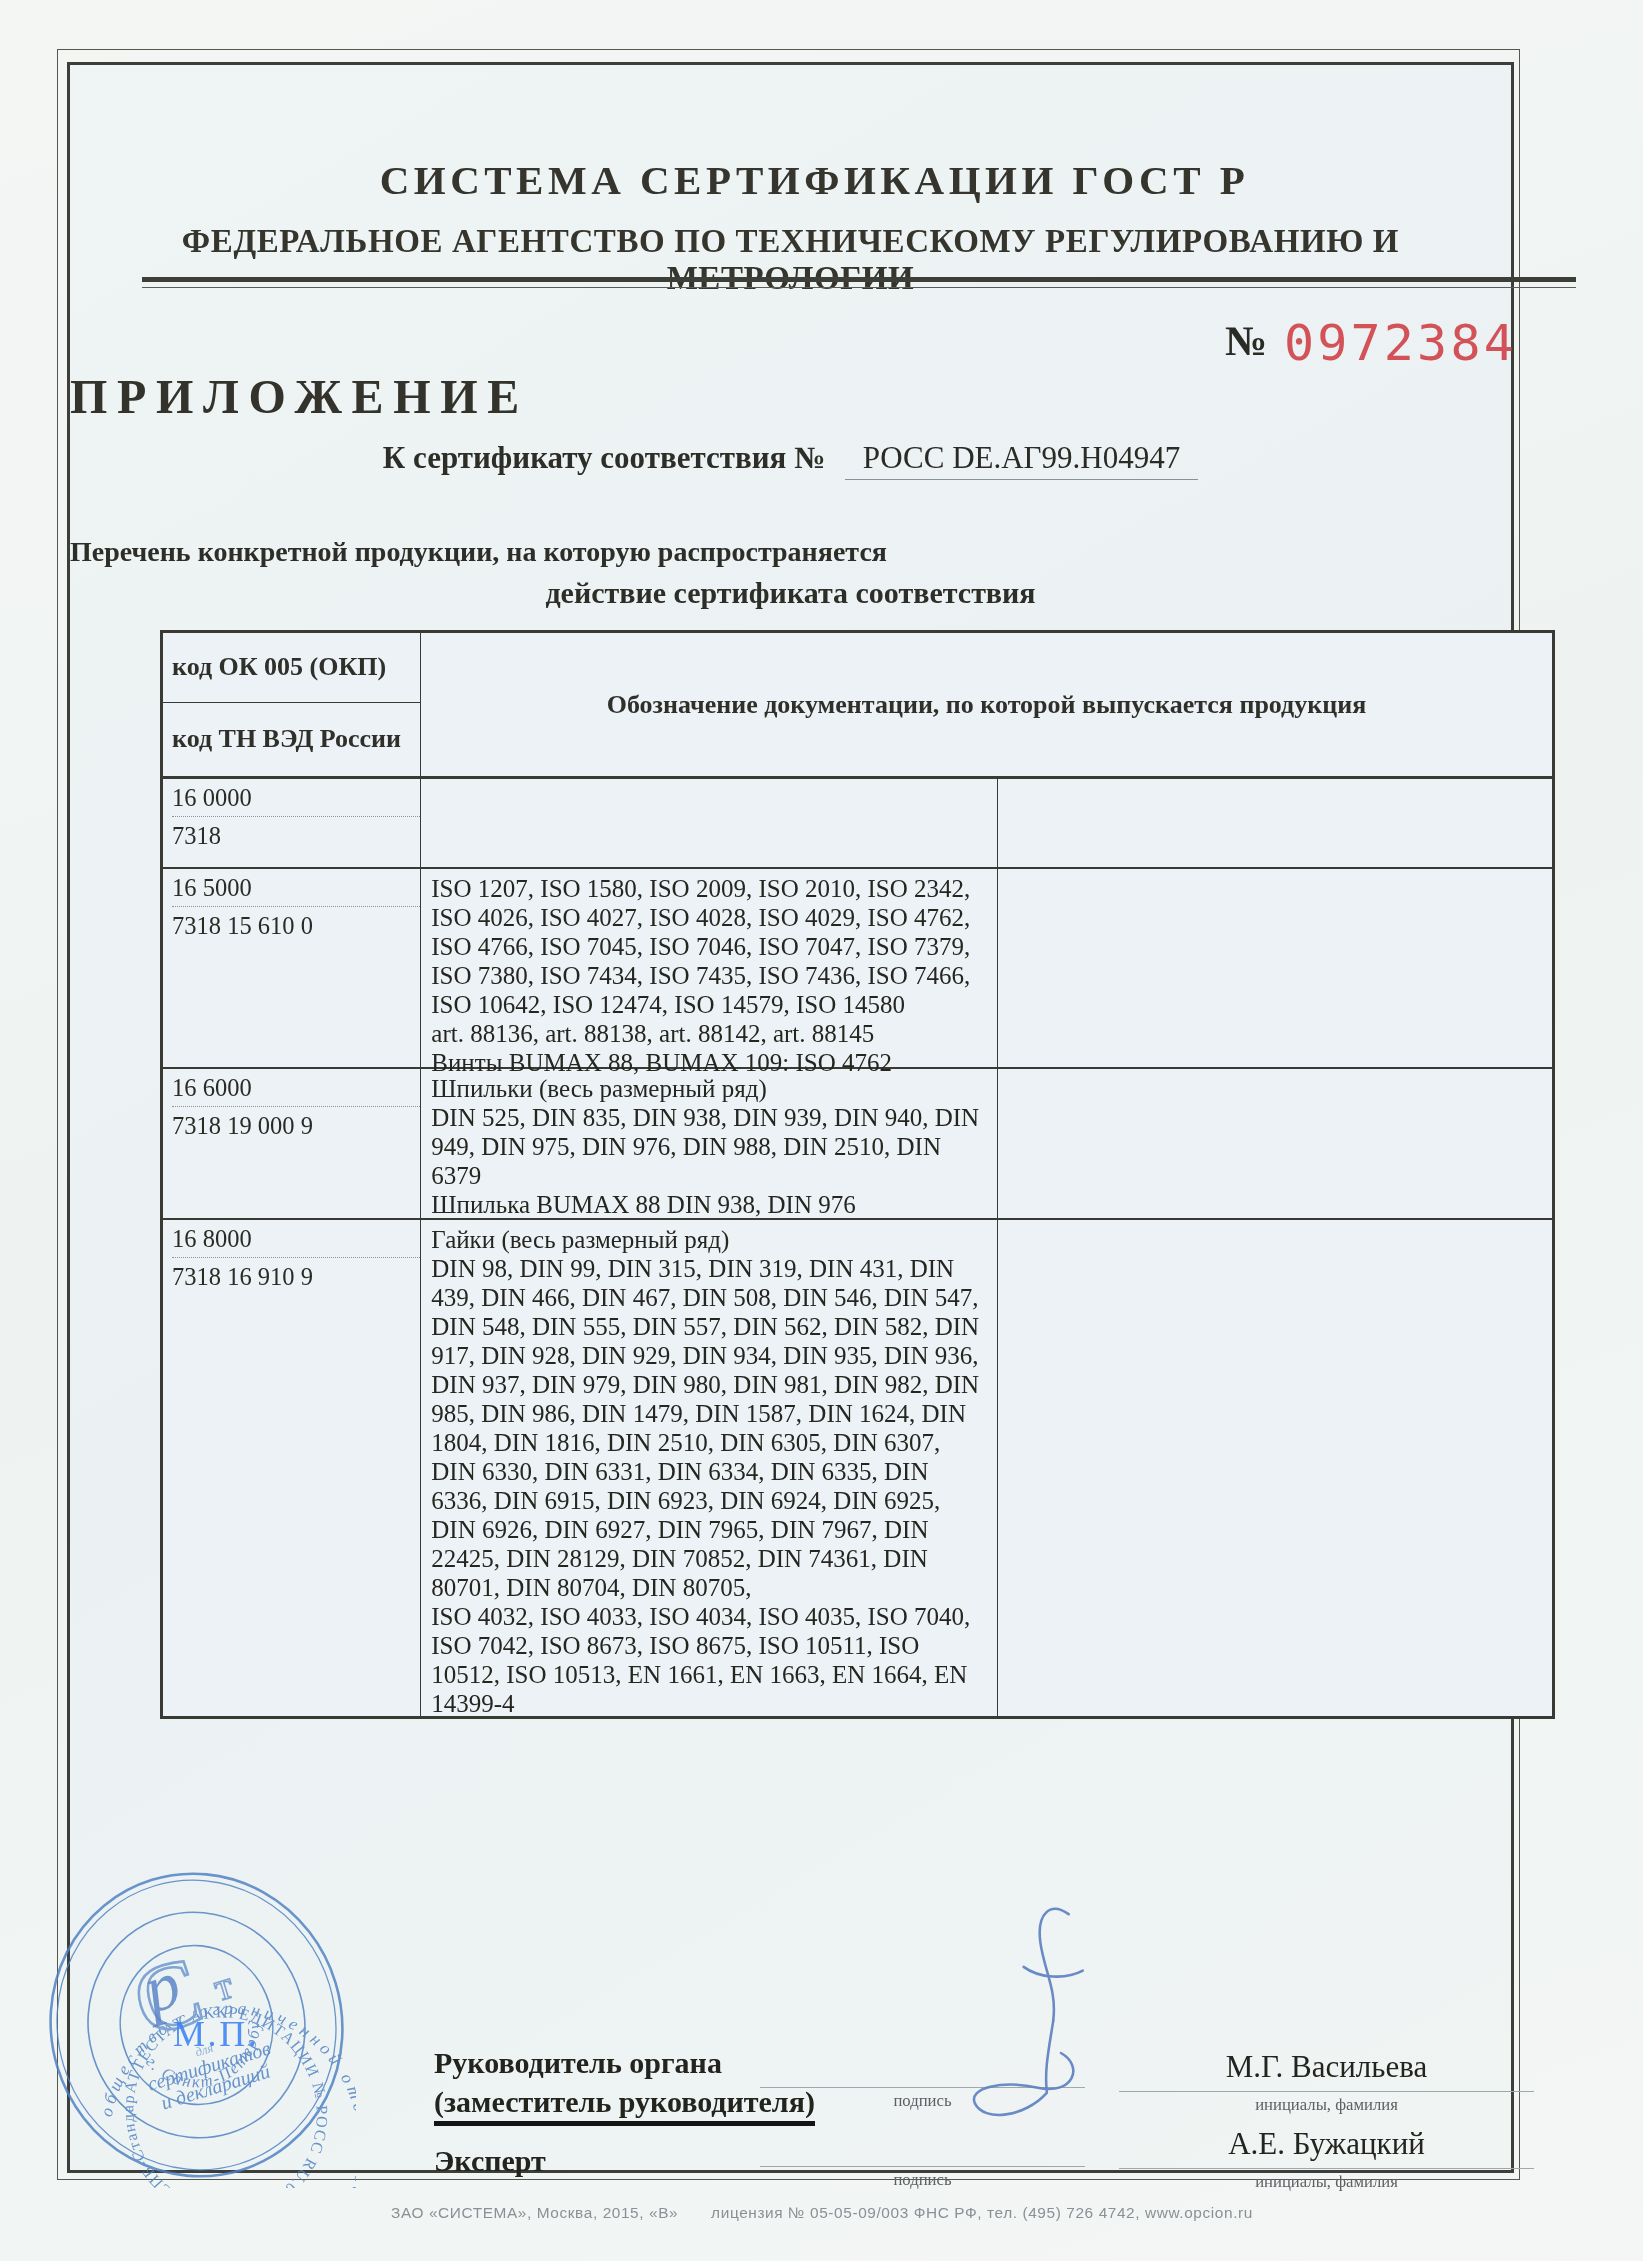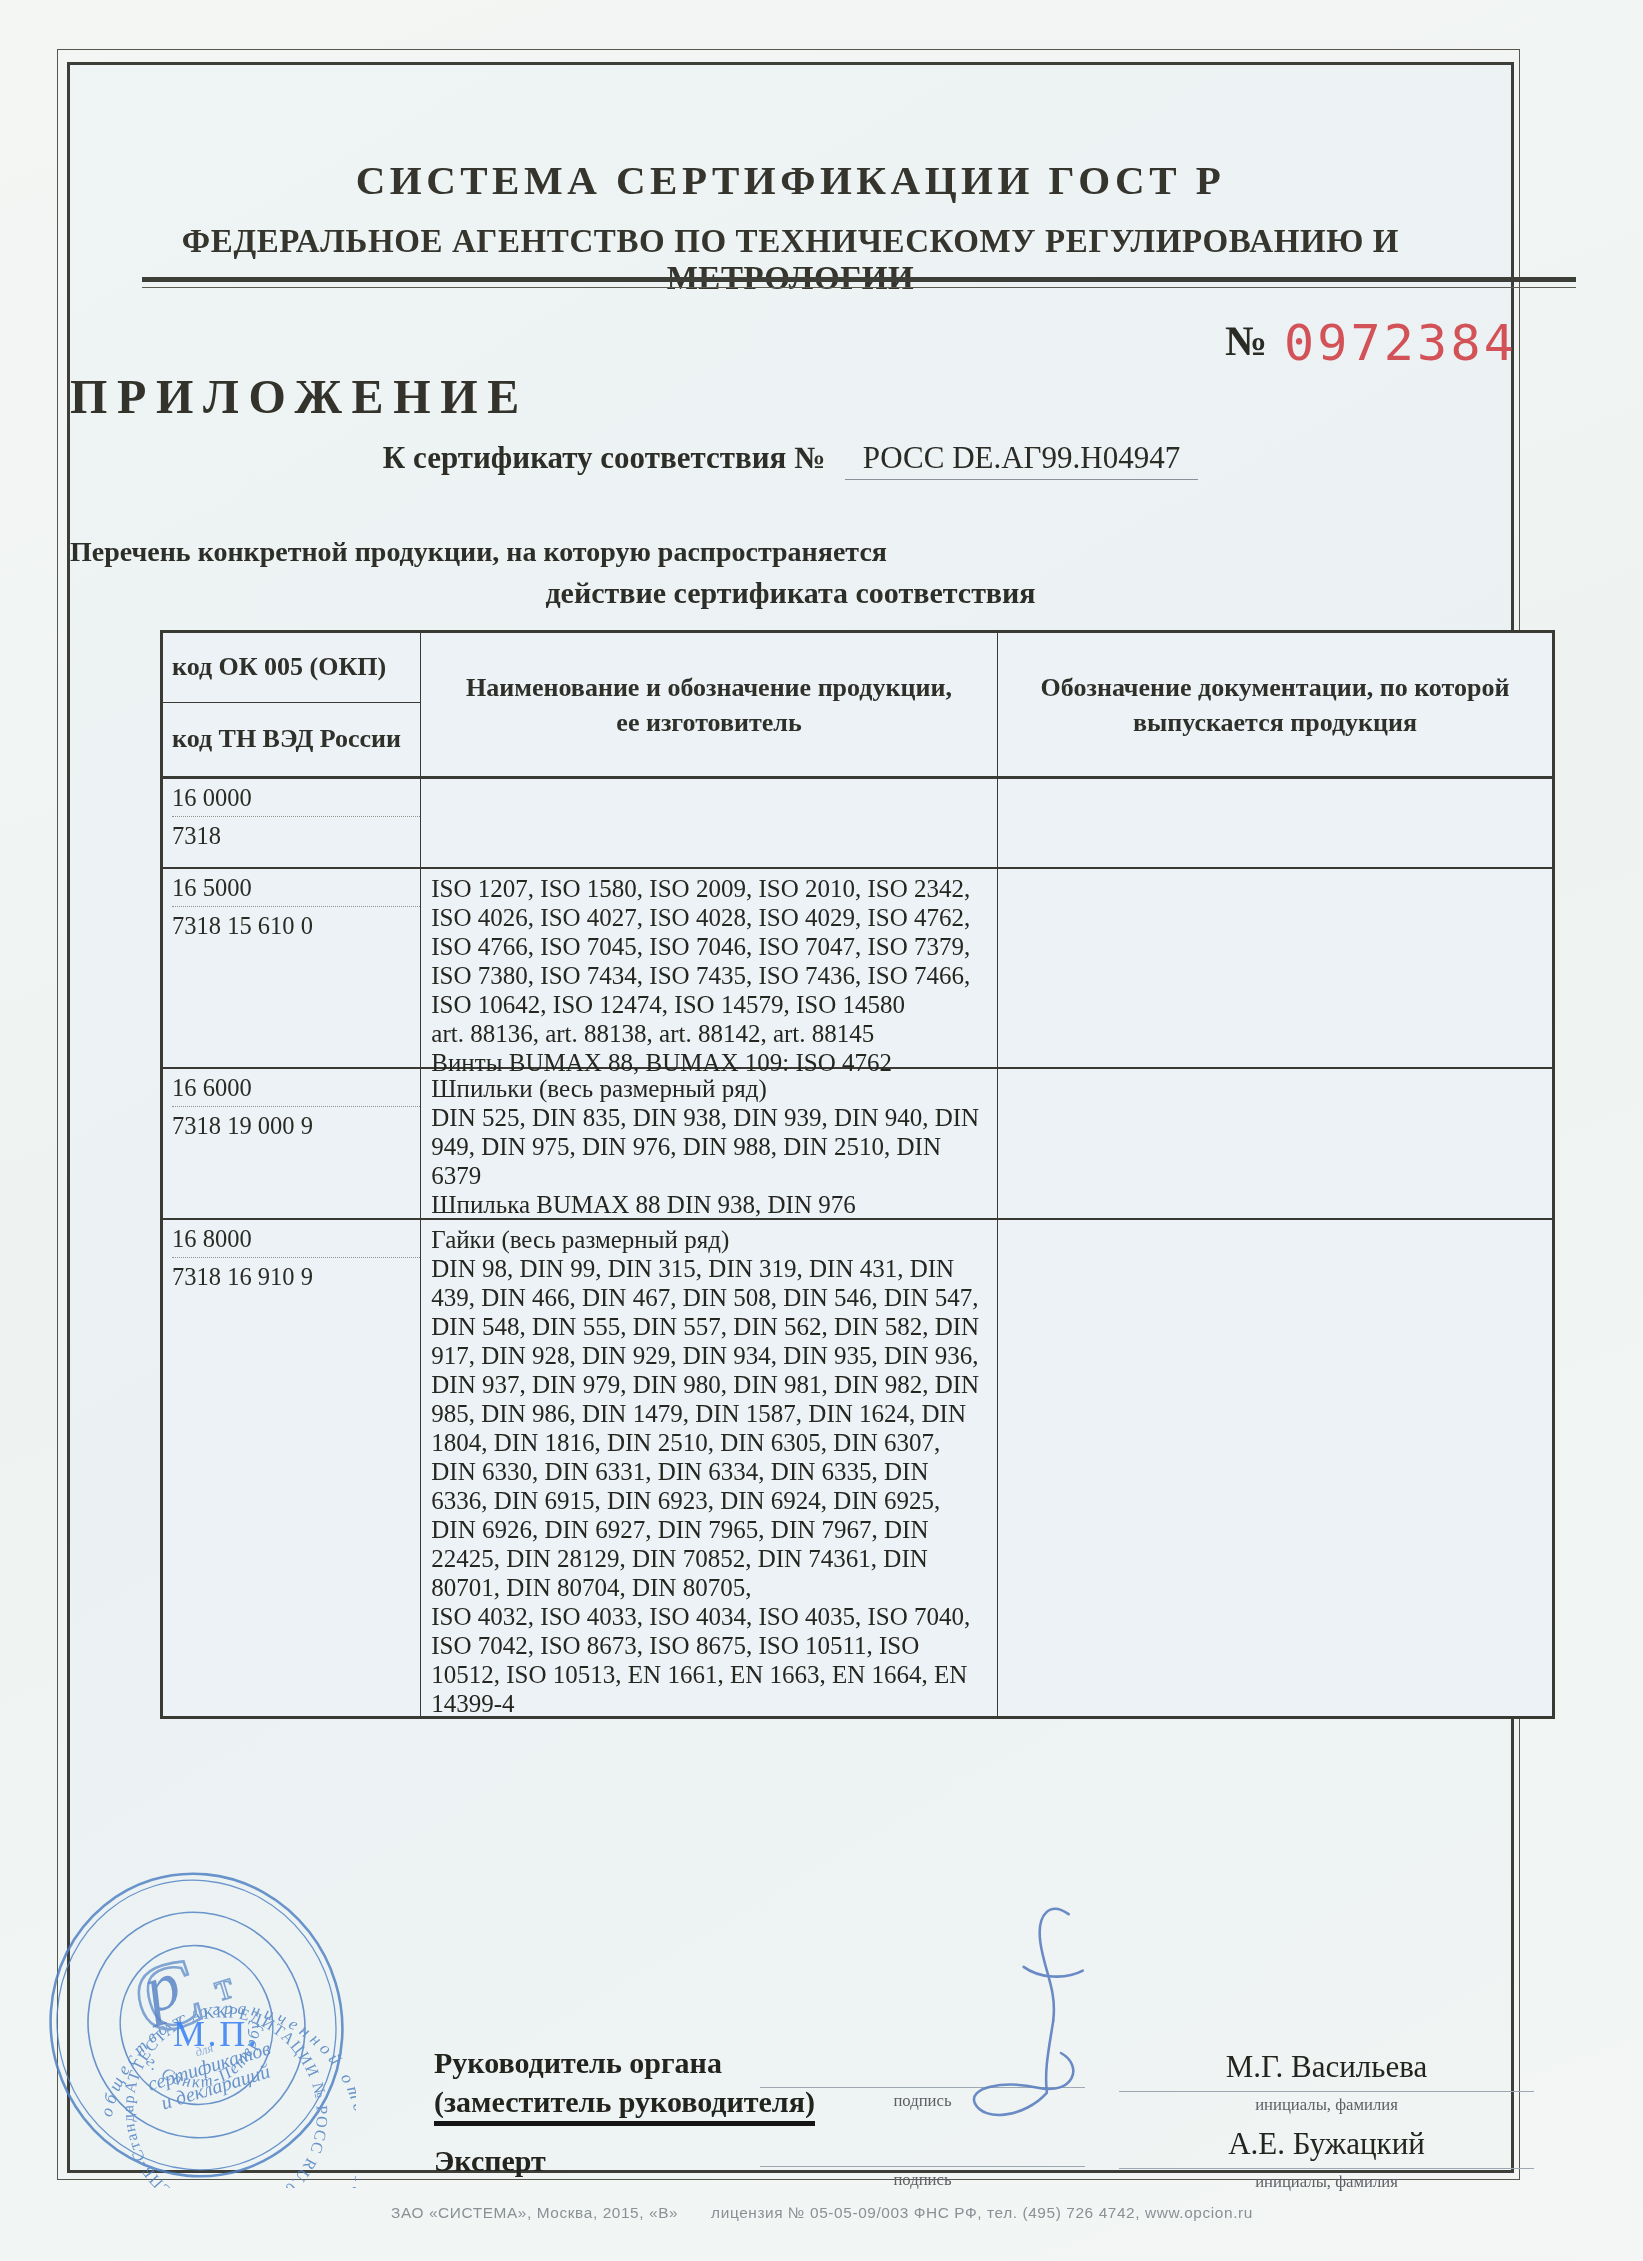--- a/index.html
+++ b/index.html
@@ -6,21 +6,21 @@
   body{
     width:1644px;height:2261px;position:relative;
     background:linear-gradient(160deg,#f4f6f4 0%,#eef3f2 45%,#f3f6f4 100%);
     font-family:"Liberation Serif", serif;color:#26261f;overflow:hidden;
   }
   .border-outer{position:absolute;left:57px;top:49px;width:1461px;height:2129px;
     border:1.9px solid #56564e;}
   .border-inner{position:absolute;left:67px;top:62px;width:1441px;height:2105px;
     border:3.2px solid #3e3e39;background:linear-gradient(150deg,#eff4f4 0%,#ebf1f3 50%,#f0f4f3 100%);}
   .t1{position:absolute;left:0;top:91px;width:100%;text-align:center;
-    font-size:41px;font-weight:700;letter-spacing:4.5px;color:#35352e;}
+    font-size:41px;font-weight:700;letter-spacing:4.5px;color:#35352e;padding-left:24px;}
   .t2{position:absolute;left:0;top:158px;width:100%;text-align:center;
     font-size:33px;font-weight:700;letter-spacing:0.6px;color:#35352e;}
   .rule-thick{position:absolute;left:72px;top:212px;width:1434px;height:4.5px;background:#3e3e39;}
   .rule-thin{position:absolute;left:72px;top:222px;width:1434px;height:1.3px;background:#5b5b52;}
   .numline{position:absolute;left:1155px;top:255px;display:flex;align-items:flex-start;}
   .num-sign{font-size:42px;font-weight:700;color:#2b2b25;line-height:1;}
   .num-red{font-family:"DejaVu Sans Mono", monospace;font-size:50px;line-height:0.95;
     color:#d25258;letter-spacing:3.2px;margin-left:16.7px;font-weight:400;}
   .appendix{position:absolute;left:0;top:304px;width:100%;text-align:left;
     font-size:48px;font-weight:700;letter-spacing:9.7px;color:#33332c;}
@@ -101,21 +101,20 @@
 
   <div class="sub1">Перечень конкретной продукции,  на которую распространяется</div>
   <div class="sub2">действие сертификата соответствия</div>
 
   <div class="tbl">
     <div class="trow thead">
       <div class="c1">
         <div class="h1a">код ОК 005 (ОКП)</div>
         <div class="h1b">код ТН ВЭД России</div>
       </div>
-      <div class="c2 hmid">Наименование и обозначение продукции, ее изготовитель</div>
       <div class="c3 hmid">Обозначение документации, по которой выпускается продукция</div>
     </div>
     <div>
   <div class="trow" style="height: 90px;">
     <div class="c1 code-cell">
       <div class="code-top">16 0000</div>
       <div class="code-bottom">7318</div>
     </div>
     <div class="c2 name-cell"></div>
     <div class="c3 doc-cell"></div>

